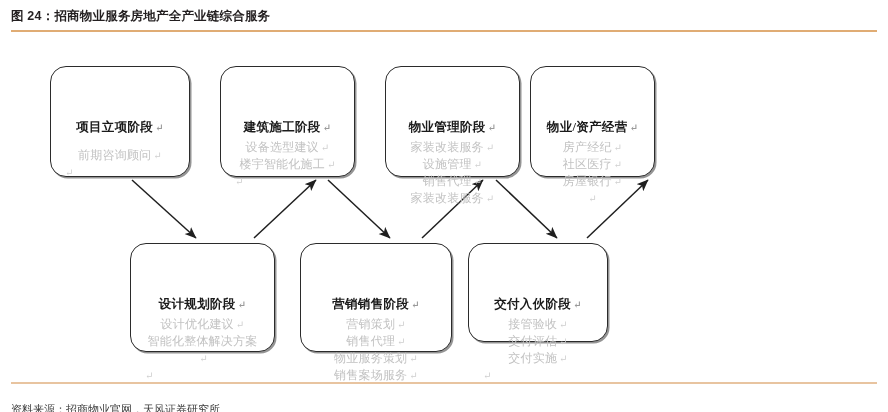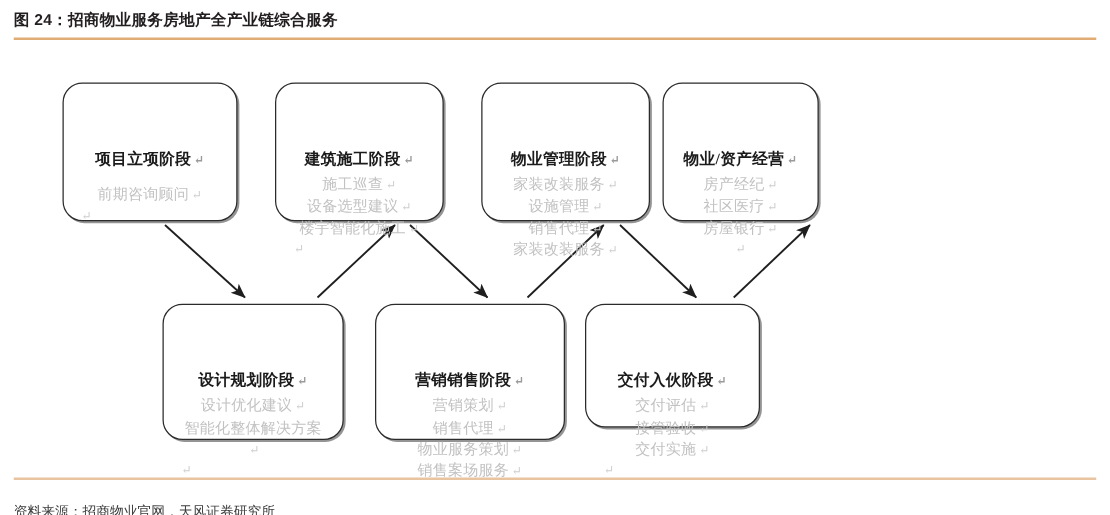--- a/index.html
+++ b/index.html
@@ -155,21 +155,20 @@
     <div class="node-title"><span>项目立项阶段</span><span class="pilcrow">↵</span></div>
     <div class="node-items" style="margin-top:10px;">
       <div class="node-item"><span>前期咨询顾问</span><span class="pilcrow">↵</span></div>
     </div>
     <span class="trailing-mark">↵</span>
   </div>
 
   <div class="node" style="left:220px; top:32px; width:135px; height:111px;">
     <div class="node-title"><span>建筑施工阶段</span><span class="pilcrow">↵</span></div>
     <div class="node-items">
-      <div class="node-item"><span>施工巡查</span><span class="pilcrow">↵</span></div>
       <div class="node-item"><span>设备选型建议</span><span class="pilcrow">↵</span></div>
       <div class="node-item"><span>楼宇智能化施工</span><span class="pilcrow">↵</span></div>
     </div>
     <span class="trailing-mark">↵</span>
   </div>
 
   <div class="node" style="left:385px; top:32px; width:135px; height:111px;">
     <div class="node-title"><span>物业管理阶段</span><span class="pilcrow">↵</span></div>
     <div class="node-items">
       <div class="node-item"><span>家装改装服务</span><span class="pilcrow">↵</span></div>
@@ -204,22 +203,22 @@
       <div class="node-item"><span>营销策划</span><span class="pilcrow">↵</span></div>
       <div class="node-item"><span>销售代理</span><span class="pilcrow">↵</span></div>
       <div class="node-item"><span>物业服务策划</span><span class="pilcrow">↵</span></div>
       <div class="node-item"><span class="spell-error">销售案场服务</span><span class="pilcrow">↵</span></div>
     </div>
   </div>
 
   <div class="node" style="left:468px; top:209px; width:140px; height:99px;">
     <div class="node-title"><span>交付入伙阶段</span><span class="pilcrow">↵</span></div>
     <div class="node-items">
+      <div class="node-item"><span>接管验收</span><span class="pilcrow">↵</span></div>
       <div class="node-item"><span>交付评估</span><span class="pilcrow">↵</span></div>
-      <div class="node-item"><span>接管验收</span><span class="pilcrow">↵</span></div>
       <div class="node-item"><span>交付实施</span><span class="pilcrow">↵</span></div>
     </div>
     <span class="trailing-mark">↵</span>
   </div>
 
 </div>
 
 <div id="footer-rule"></div>
 <div id="figure-source">资料来源：招商物业官网，天风证券研究所</div>
 

